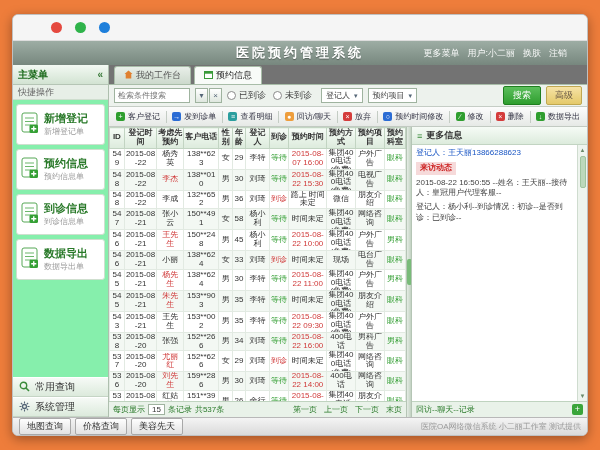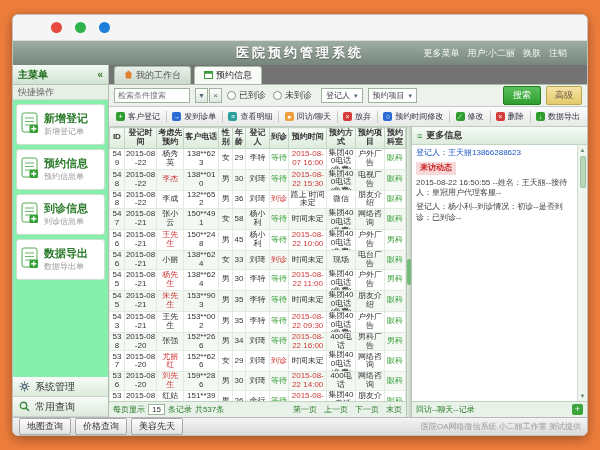--- a/index.html
+++ b/index.html
@@ -162,31 +162,31 @@
             <div class="side-text">
               <div class="side-label">数据导出</div>
               <div class="side-sub">数据导出单</div>
             </div>
           </div>
         </div>
       <div class="side-fill"></div>
       <div class="side-bottom">
           <div class="side-bot-item">
             <span class="side-bot-icon"><svg width="11" height="11" viewBox="0 0 11 11">
+                <circle cx="4.5" cy="4.5" r="3.2" fill="none" stroke="#3a8a3a" stroke-width="1.4"></circle>
+                <path d="M7 7l3 3" stroke="#3a8a3a" stroke-width="1.6"></path>
+              </svg></span>
+            <span>常用查询</span>
+          </div>
+          <div class="side-bot-item">
+            <span class="side-bot-icon"><svg width="11" height="11" viewBox="0 0 11 11">
                 <circle cx="5.5" cy="5.5" r="2" fill="none" stroke="#556677" stroke-width="1.3"></circle>
                 <path d="M5.5 0.5v2M5.5 8.5v2M0.5 5.5h2M8.5 5.5h2M1.9 1.9l1.4 1.4M7.7 7.7l1.4 1.4M9.1 1.9L7.7 3.3M3.3 7.7L1.9 9.1" stroke="#556677" stroke-width="1.1"></path>
               </svg></span>
             <span>系统管理</span>
-          </div>
-          <div class="side-bot-item">
-            <span class="side-bot-icon"><svg width="11" height="11" viewBox="0 0 11 11">
-                <circle cx="4.5" cy="4.5" r="3.2" fill="none" stroke="#3a8a3a" stroke-width="1.4"></circle>
-                <path d="M7 7l3 3" stroke="#3a8a3a" stroke-width="1.6"></path>
-              </svg></span>
-            <span>常用查询</span>
           </div>
         </div>
     </div>
 
     <div class="content">
 
       <div class="tabbar">
           <div class="tab">
             <span class="tabicon"><svg width="9" height="9" viewBox="0 0 9 9">
                 <path d="M4.5 0.5L8.5 4H7.3V8.5H1.7V4H0.5z" fill="#e08030"></path>

